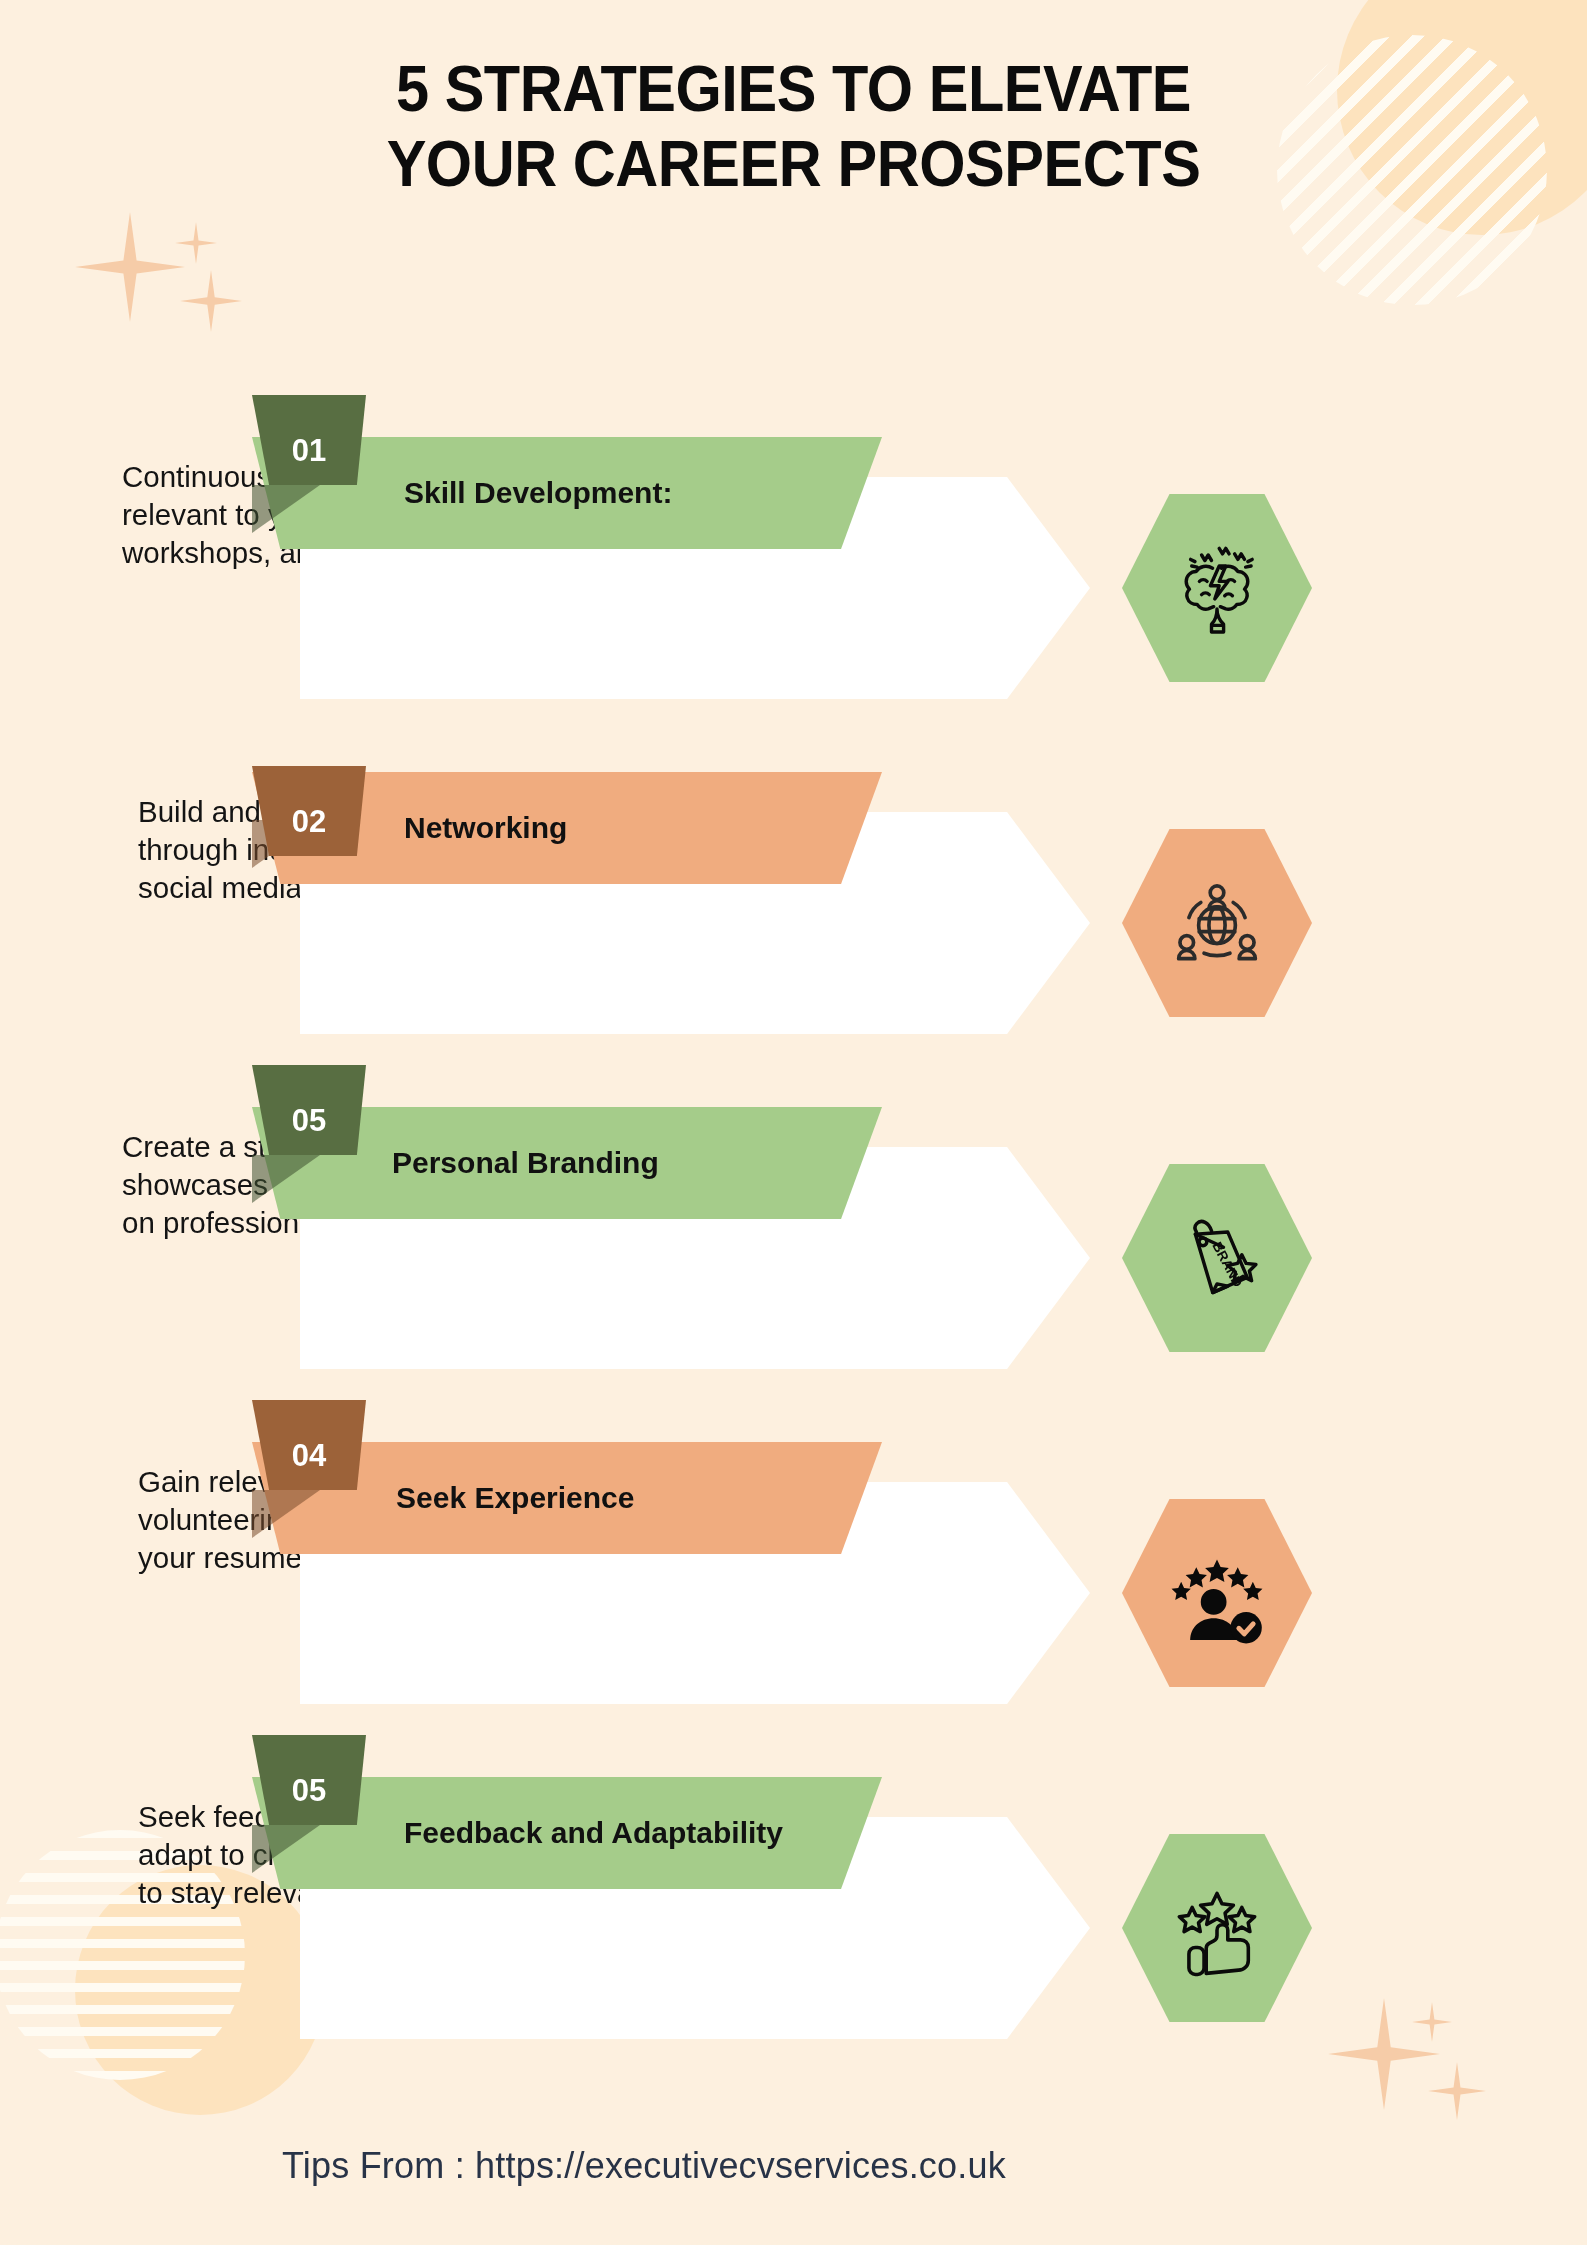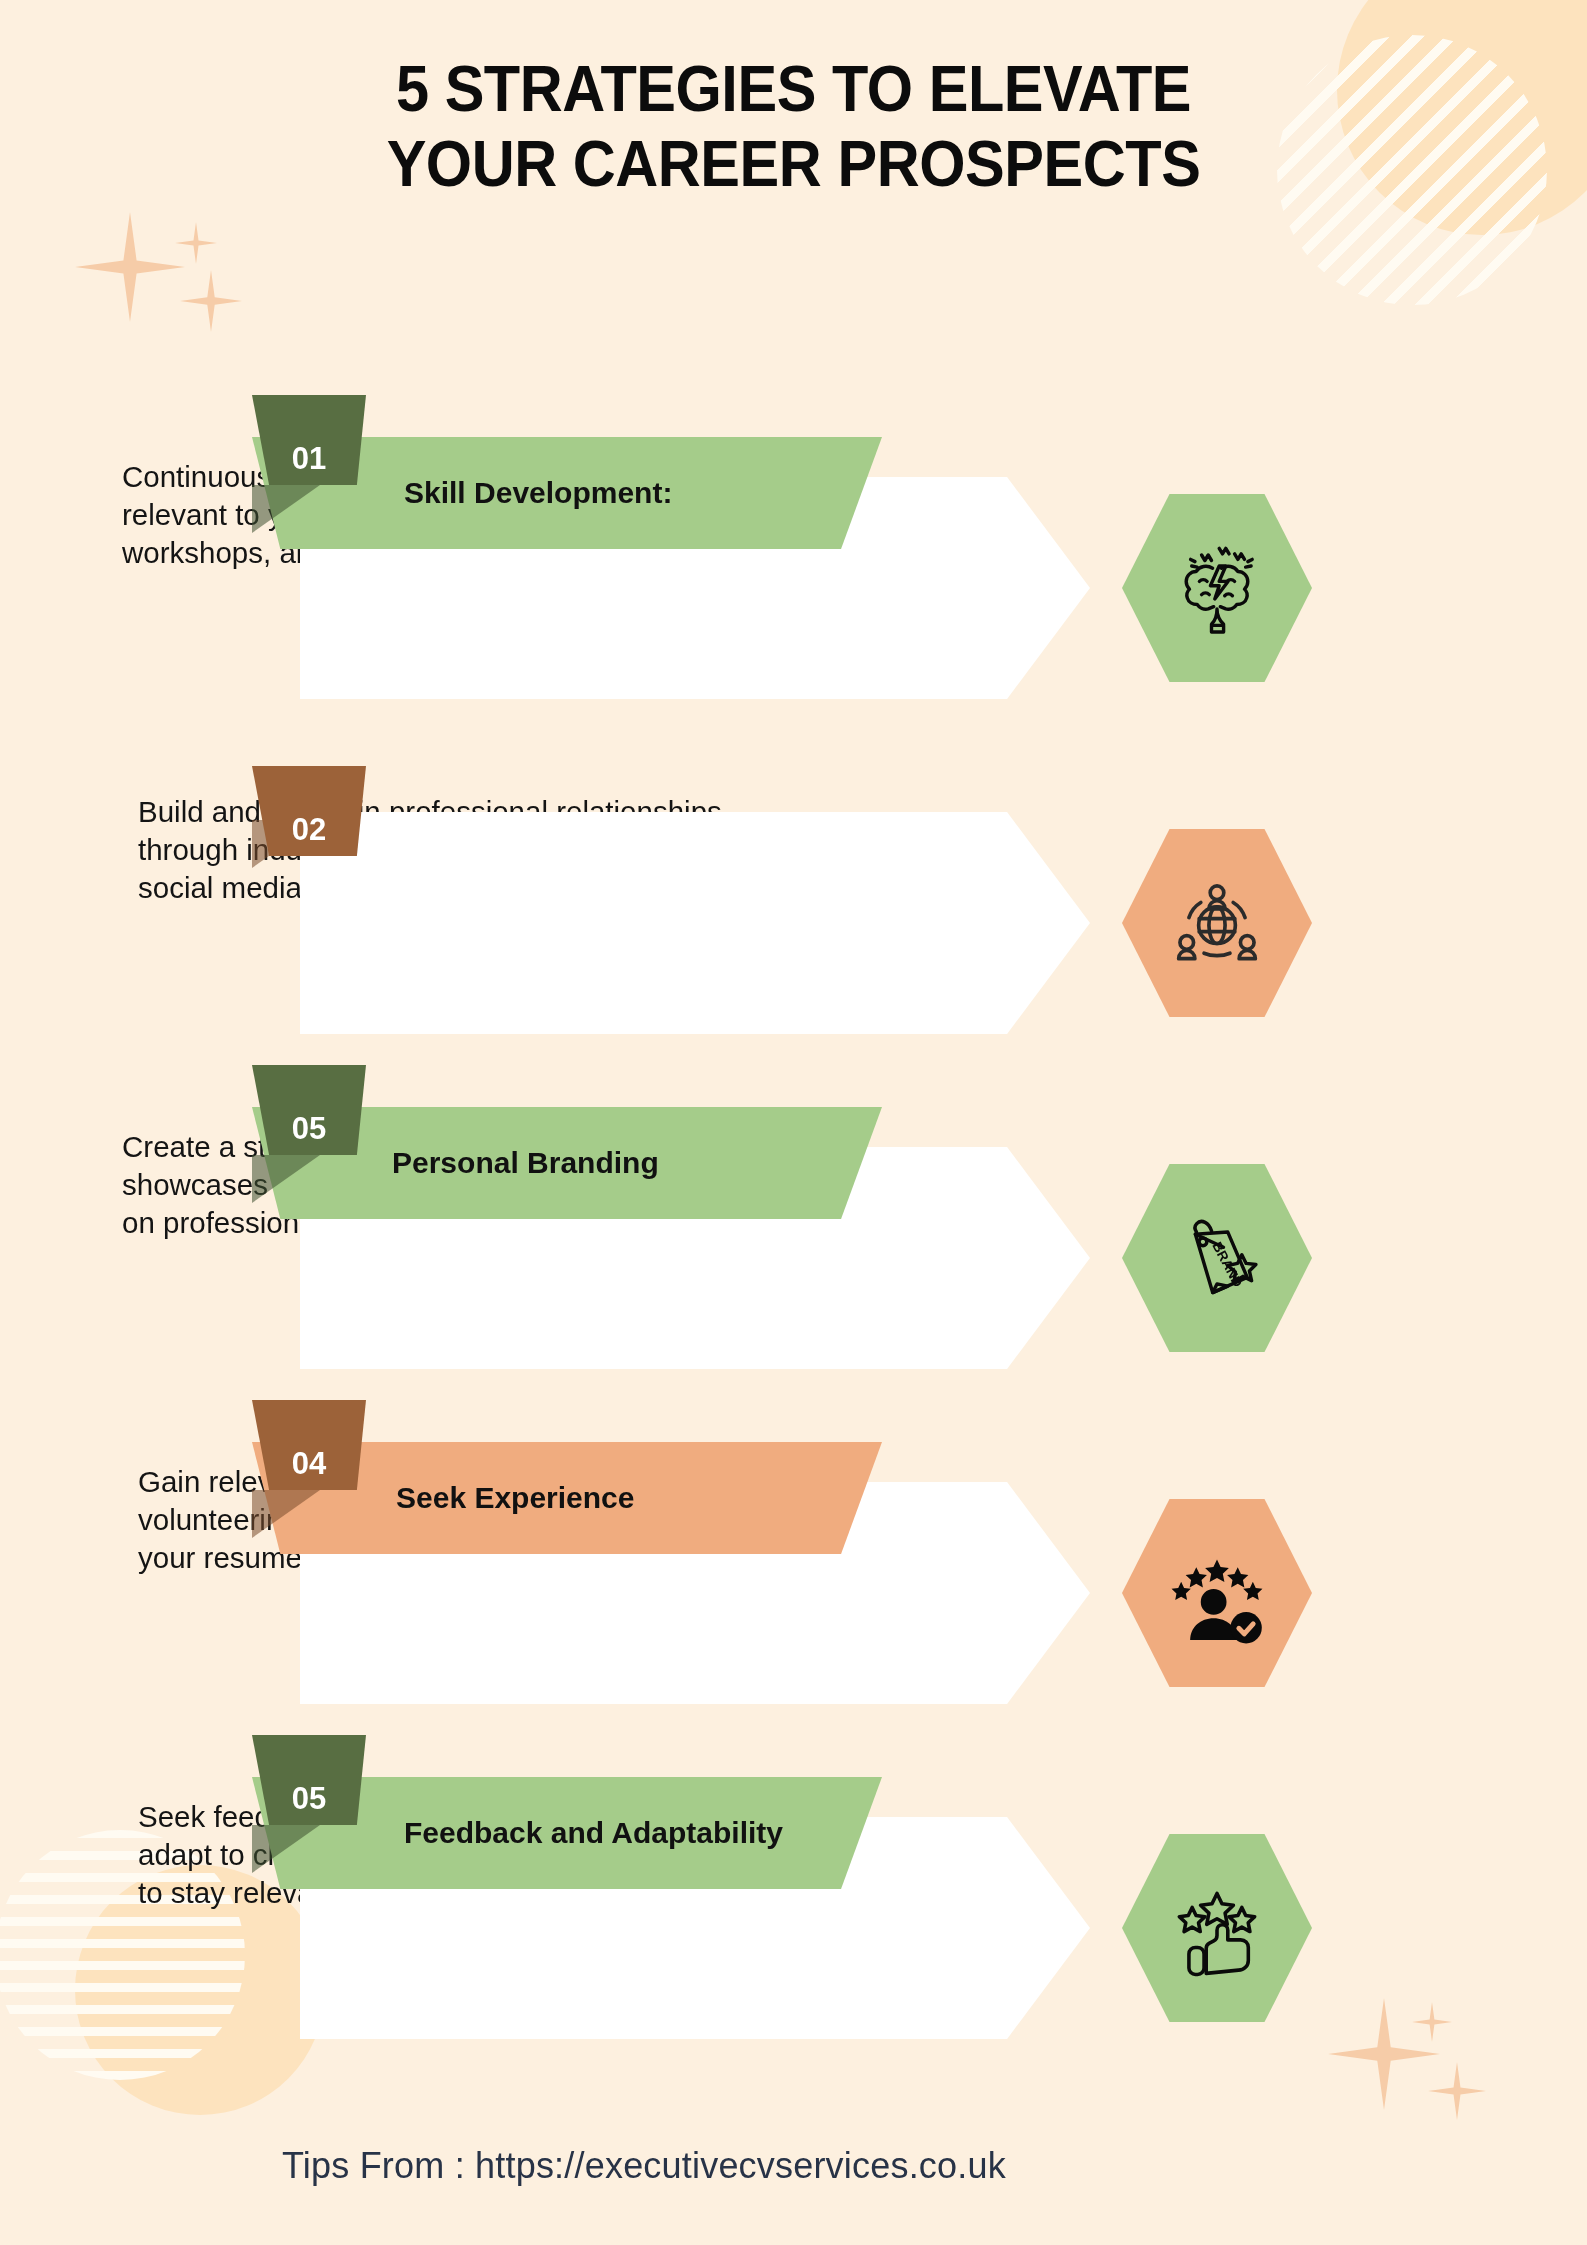--- a/index.html
+++ b/index.html
@@ -66,21 +66,21 @@
   
   .numtab {
     position:absolute; left:252px; top:0;
     width:114px; height:90px;
     clip-path: polygon(0% 0%, 100% 0%, 92% 100%, 15% 100%);
     color:#FFFFFF;
     font-family:"Liberation Sans Narrow","Liberation Sans",sans-serif;
     font-weight:bold;
     font-size:31px;
     display:flex; align-items:flex-end; justify-content:center;
-    padding-bottom:8px;
+    padding-bottom:16px;
     z-index:4;
   }
   
   .numtab-shadow {
     position:absolute; left:252px; top:90px;
     width:68px; height:48px;
     clip-path: polygon(0% 0%, 100% 0%, 0% 100%);
     opacity:.55;
     z-index:3;
   }
@@ -190,20 +190,23 @@
             <path d="M30 26l-4-2M32 31l-5-1M78 26l4-2M76 31l5-1"></path>
             <path d="M34 44c2-2 5-2 7 0M36 56c2-2 5-2 7 0M59 44c2-2 5-2 7 0M57 57c2-2 5-2 7 0"></path>
           </g>
         </svg>
       </div>
     </div>
   </div>
 
   <div class="card indent">
     <div class="body-panel"></div>
+    <div class="banner" style="background:#F0AC7F;">
+      <span class="banner-title">Networking</span>
+    </div>
     <div class="numtab-shadow" style="background:#7A4C2C;"></div>
     <div class="numtab" style="background:#9C6239;margin-top:36px;">
       <span>02</span>
     </div>
     <div class="body-text">Build and maintain professional relationships through industry events, online forums, and social media platforms like LinkedIn.</div>
     <div class="hexwrap">
       <div class="hex" style="background:#F0AC7F;">
 
         <svg width="108" height="108" viewBox="0 0 100 100">
           <g fill="none" stroke="#2B2B2B" stroke-width="3.4" stroke-linecap="round" stroke-linejoin="round">

